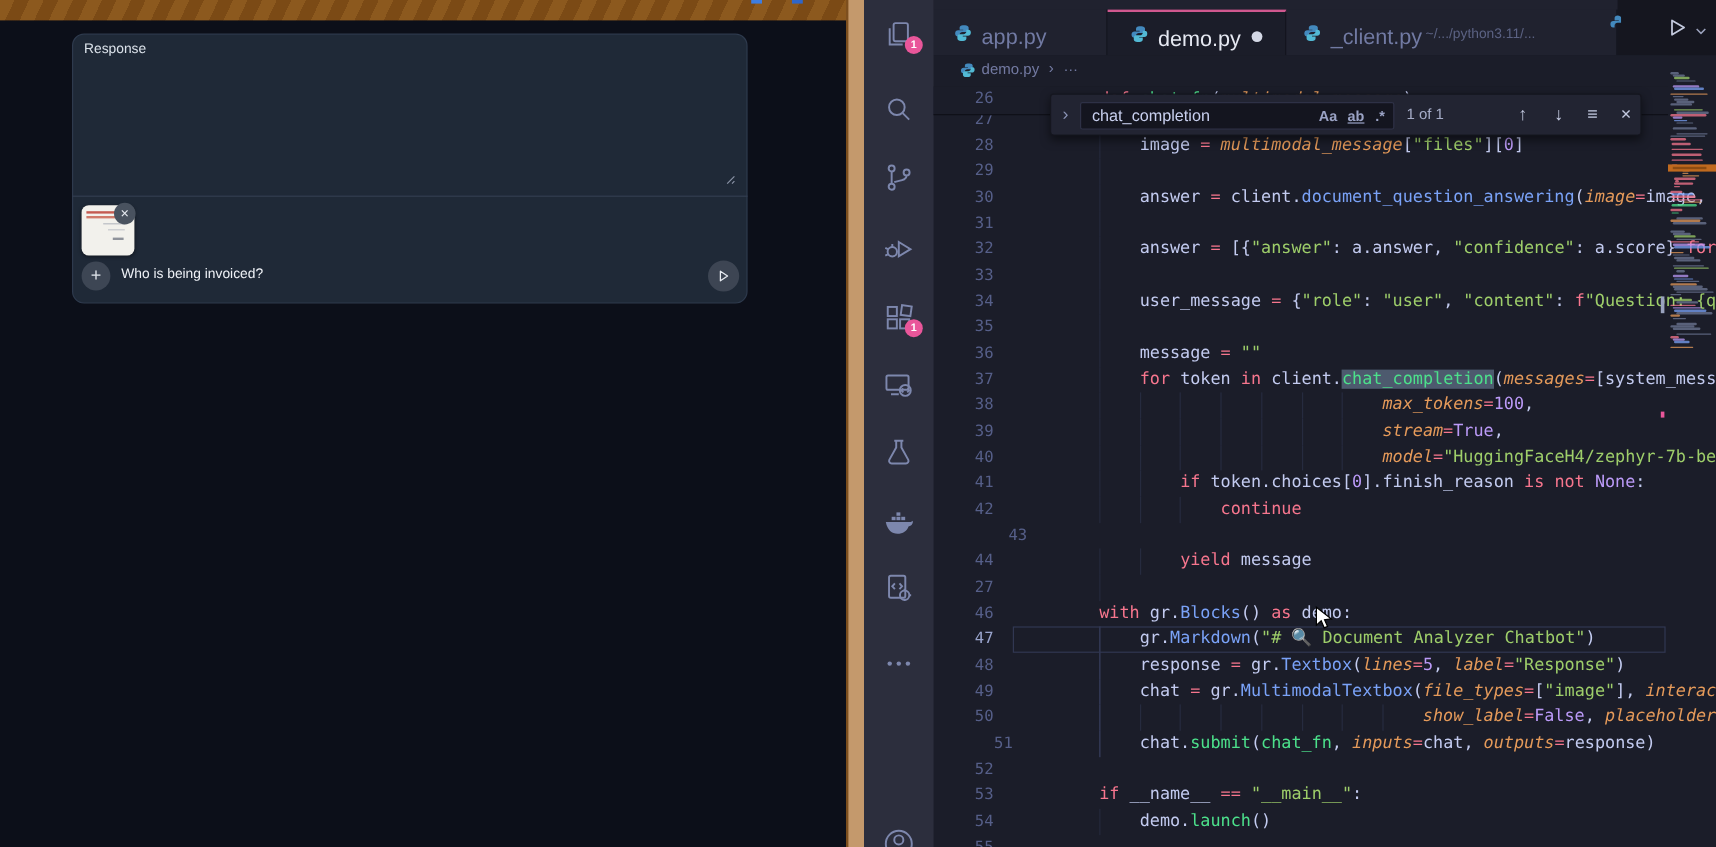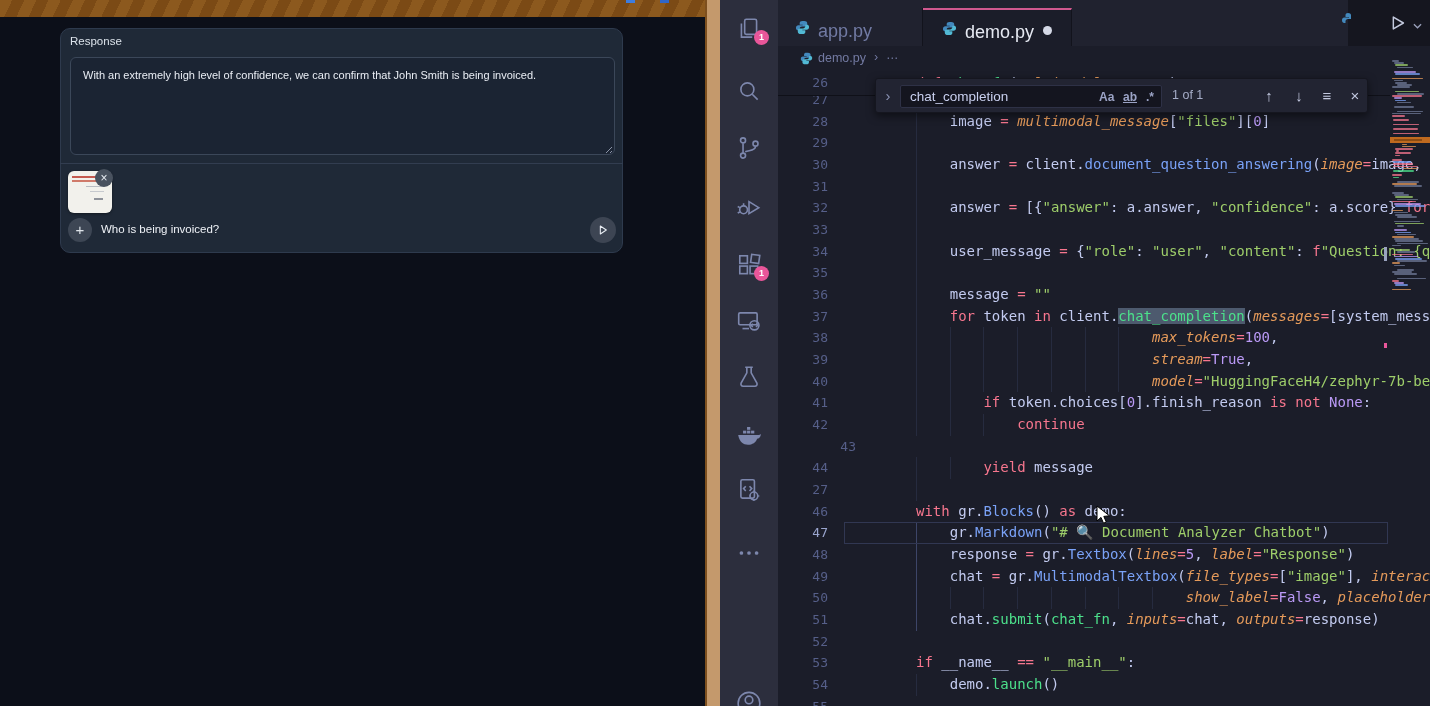--- a/index.html
+++ b/index.html
@@ -84,21 +84,20 @@
 <div id="screen">
 
   <div id="gradio" class="abs">
     <div id="g-topbar" class="abs">
       <div class="abs blue-sliver" style="left:626px"></div>
       <div class="abs blue-sliver" style="left:660px;background:#2f66c9"></div>
     </div>
 
     <div id="g-card" class="abs"></div>
     <div id="g-label" class="abs">Response</div>
-    <textarea id="g-textarea" class="abs" aria-label="Response" style="">With an extremely high level of confidence, we can confirm that John Smith is being invoiced.</textarea>
     <svg id="g-grip" class="abs" viewBox="0 0 10 10">
       <path d="M9 3L3 9 M9 7L7 9" stroke="#8a93a6" stroke-width="1" fill="none"></path>
     </svg>
     <div id="g-divider" class="abs"></div>
 
     <div id="g-thumb" class="abs">
       <div class="thumb-line" style="left:4px;top:5px;width:30px;background:#c45a50;"></div>
       <div class="thumb-line" style="left:4px;top:9px;width:35px;background:#d07a6a;"></div>
       <div class="thumb-line" style="left:18px;top:15px;width:18px;background:#b9bcc2;height:1px;"></div>
       <div class="thumb-line" style="left:22px;top:20px;width:14px;background:#c6c9ce;height:1px;"></div>
@@ -130,20 +129,28 @@
 
     <div class="tab active" style="left:203px;width:149px;">
       <svg class="pyico" style="left:19px;top:11px" viewBox="0 0 16 16">
         <path fill="#4389bd" d="M7.9 1C6.1 1 5 1.8 5 3.2V5h3.2v.6H3.6C2.2 5.6 1 6.6 1 8.5S2.1 11 3.5 11H5V9.3C5 8 6.2 7 7.5 7H11c1.1 0 2-.9 2-2V3.2C13 1.9 11.6 1 9.9 1H7.9z"></path>
         <path fill="#52b9d4" d="M8.1 15c1.8 0 2.9-.8 2.9-2.2V11H7.8v-.6h4.6c1.4 0 2.6-1 2.6-2.9S13.9 5 12.5 5H11v1.7C11 8 9.8 9 8.5 9H5c-1.1 0-2 .9-2 2v1.8C3 14.1 4.4 15 6.1 15h2z"></path>
       </svg>
       <span class="tab-label" style="left:42px;top:12px">demo.py</span>
       <span class="mod-dot" style="left:120px"></span>
     </div>
 
+    <div class="tab" style="left:352px;width:276px;">
+      <svg class="pyico" style="left:14px" viewBox="0 0 16 16">
+        <path fill="#4389bd" d="M7.9 1C6.1 1 5 1.8 5 3.2V5h3.2v.6H3.6C2.2 5.6 1 6.6 1 8.5S2.1 11 3.5 11H5V9.3C5 8 6.2 7 7.5 7H11c1.1 0 2-.9 2-2V3.2C13 1.9 11.6 1 9.9 1H7.9z"></path>
+        <path fill="#52b9d4" d="M8.1 15c1.8 0 2.9-.8 2.9-2.2V11H7.8v-.6h4.6c1.4 0 2.6-1 2.6-2.9S13.9 5 12.5 5H11v1.7C11 8 9.8 9 8.5 9H5c-1.1 0-2 .9-2 2v1.8C3 14.1 4.4 15 6.1 15h2z"></path>
+      </svg>
+      <span class="tab-label" style="left:37px">_client.py</span>
+      <span class="tab-desc" style="left:116px">~/.../python3.11/...</span>
+    </div>
 
     <div id="editor-actions" class="abs">
       <svg class="abs" style="left:-7px;top:12px;width:10px;height:16px;overflow:hidden" viewBox="0 0 10 16">
         <path fill="#4389bd" d="M7 1C5.5 1 4.5 1.8 4.5 3V5H8v.6H3.2C2 5.6 1 6.6 1 8.3S2 11 3.2 11h1.3V9.3C4.5 8 5.6 7 6.9 7H10V3c0-1.2-1.3-2-3-2z"></path>
       </svg>
       <button class="abs" style="left:36px;top:11px;width:26px;height:26px;background:none;border:none;padding:0;cursor:pointer;">
         <svg viewBox="0 0 24 24" width="22" height="22">
           <path d="M8 5.5l11 6.5-11 6.5z" stroke="#c4cade" stroke-width="1.6" fill="none" stroke-linejoin="round"></path>
         </svg>
       </button>
@@ -241,21 +248,21 @@
         </div>
         <div class="g-row" style="top: 455.07px; left: 0px; width: 50px;">
           <span class="gutter-num">48</span>
         </div>
         <div class="g-row" style="top: 476.74px; left: 0px; width: 50px;">
           <span class="gutter-num">49</span>
         </div>
         <div class="g-row" style="top: 498.41px; left: 0px; width: 50px;">
           <span class="gutter-num">50</span>
         </div>
-        <div class="g-row" style="top: 520.08px; left: 0px; width: 50px;">
+        <div class="g-row" style="top: 520.08px; left: 0px; width: 50px; padding-left: 16px;">
           <span class="gutter-num">51</span>
         </div>
         <div class="g-row" style="top: 541.75px; left: 0px; width: 50px;">
           <span class="gutter-num">52</span>
         </div>
         <div class="g-row" style="top: 563.42px; left: 0px; width: 50px;">
           <span class="gutter-num">53</span>
         </div>
         <div class="g-row" style="top: 585.09px; left: 0px; width: 50px;">
           <span class="gutter-num">54</span>

